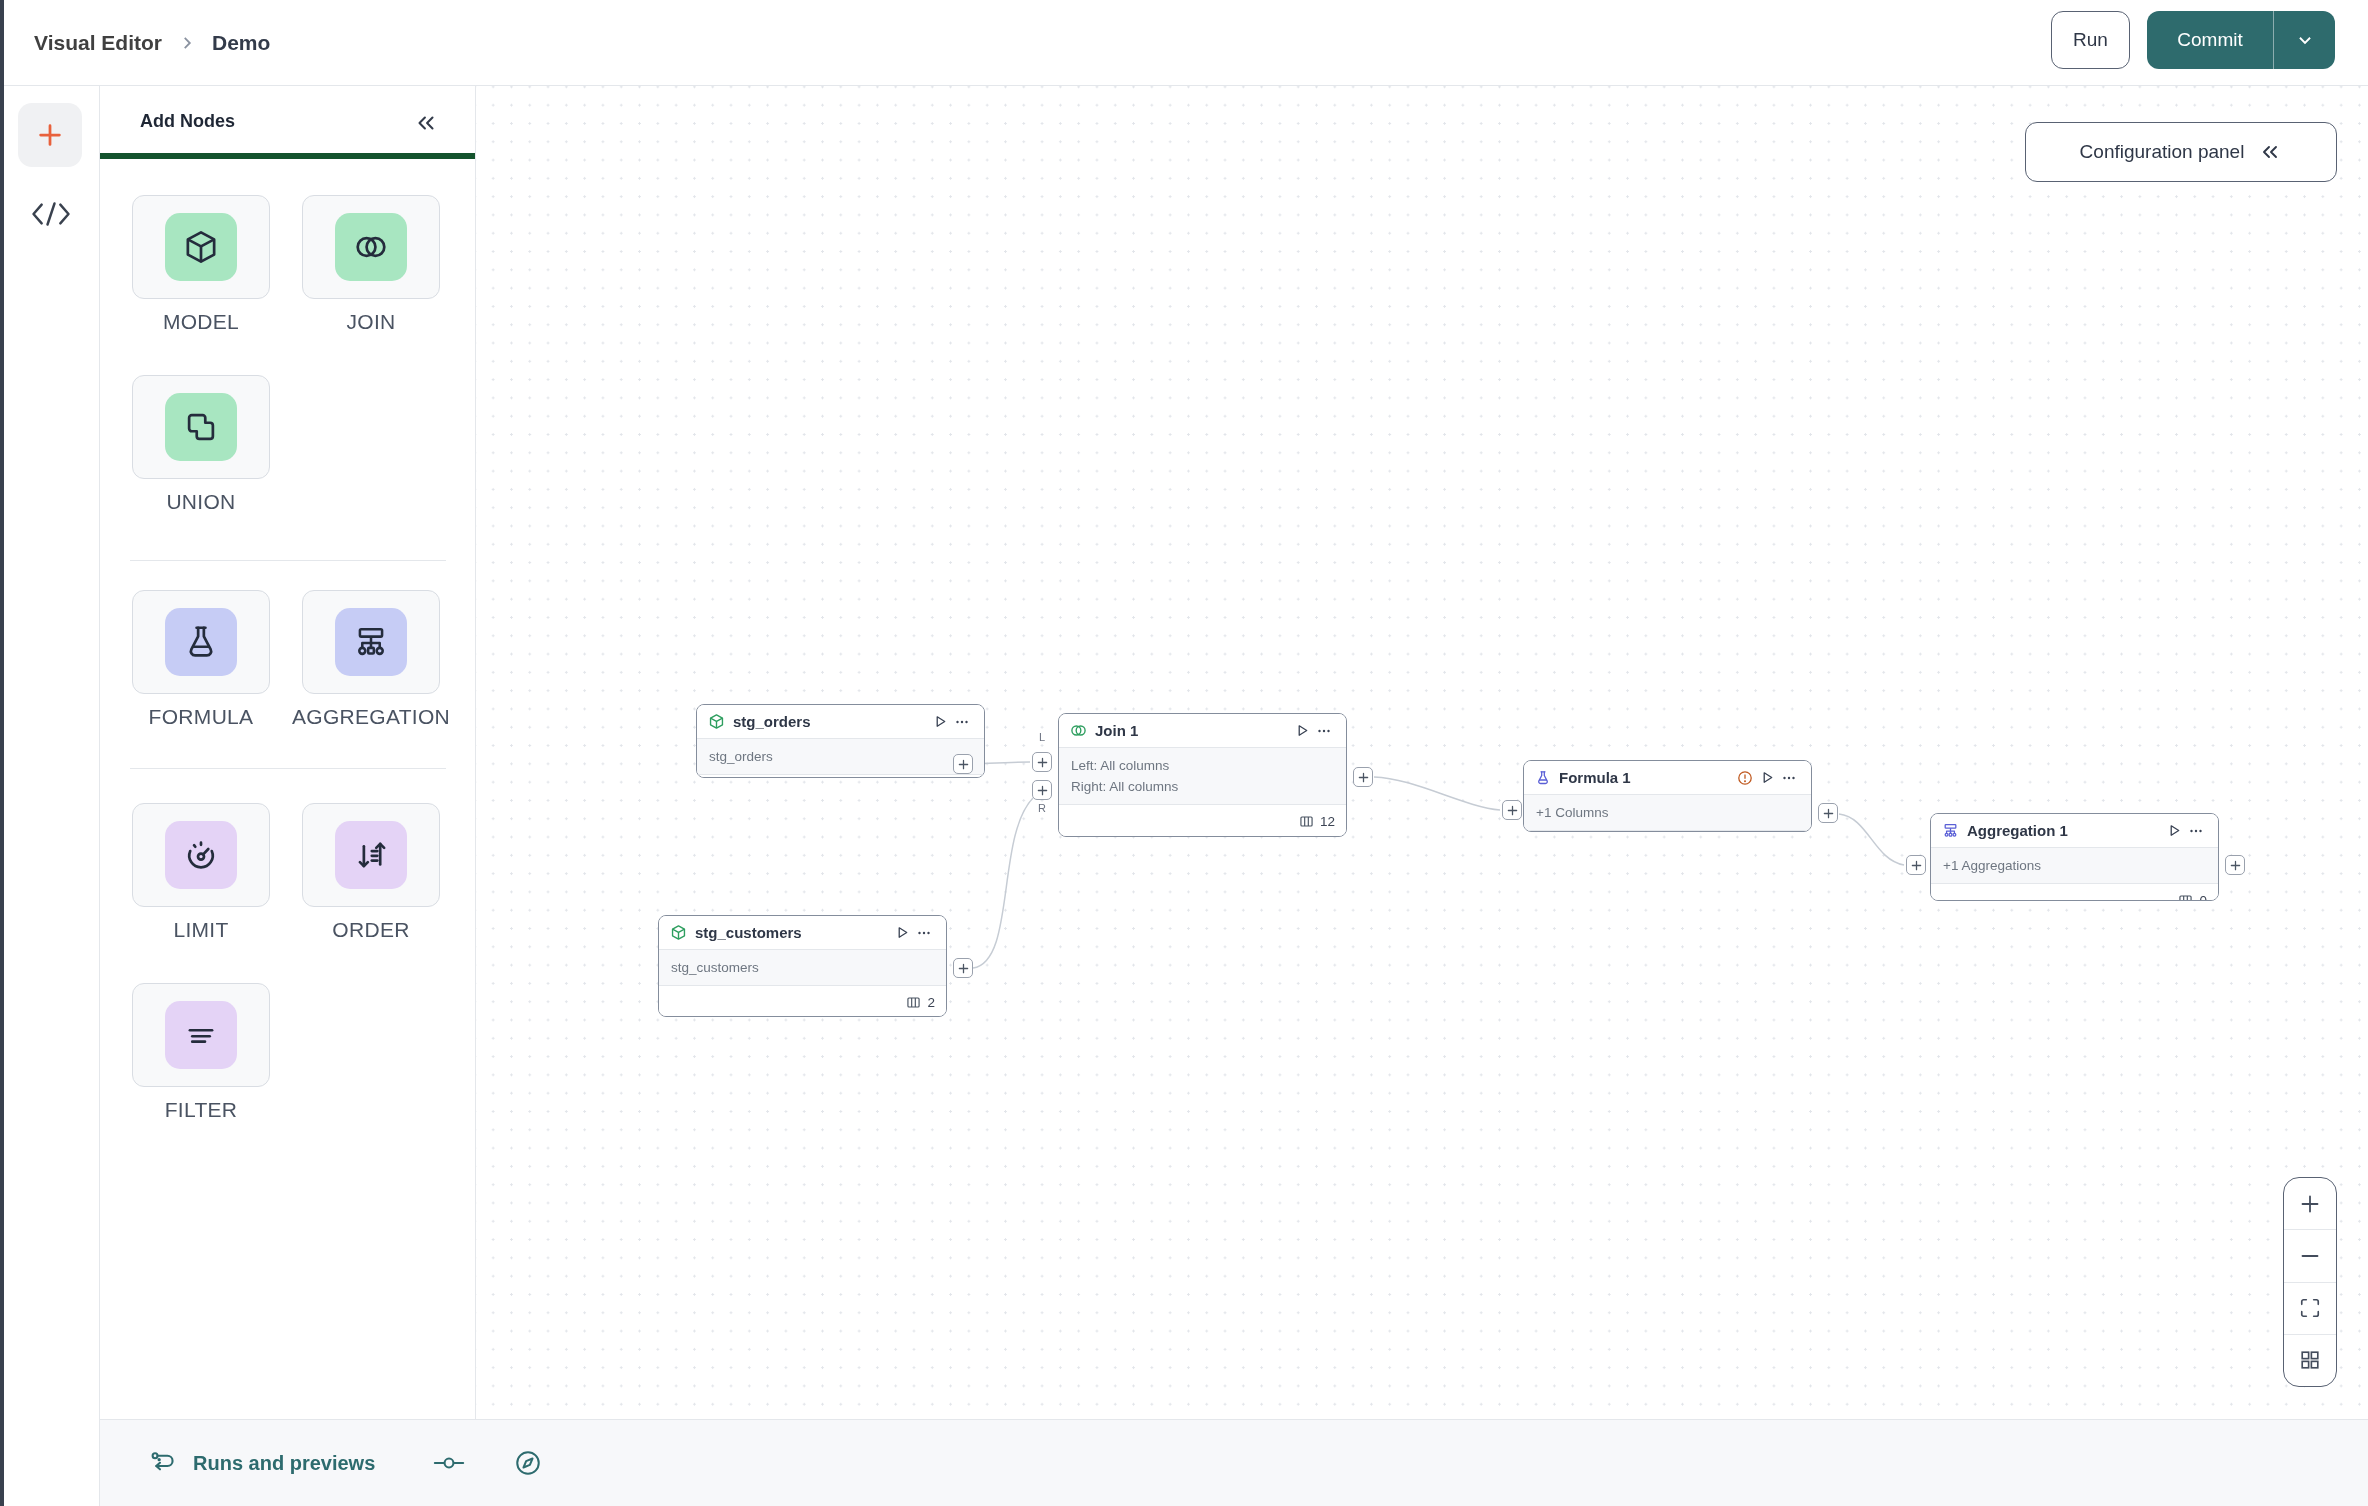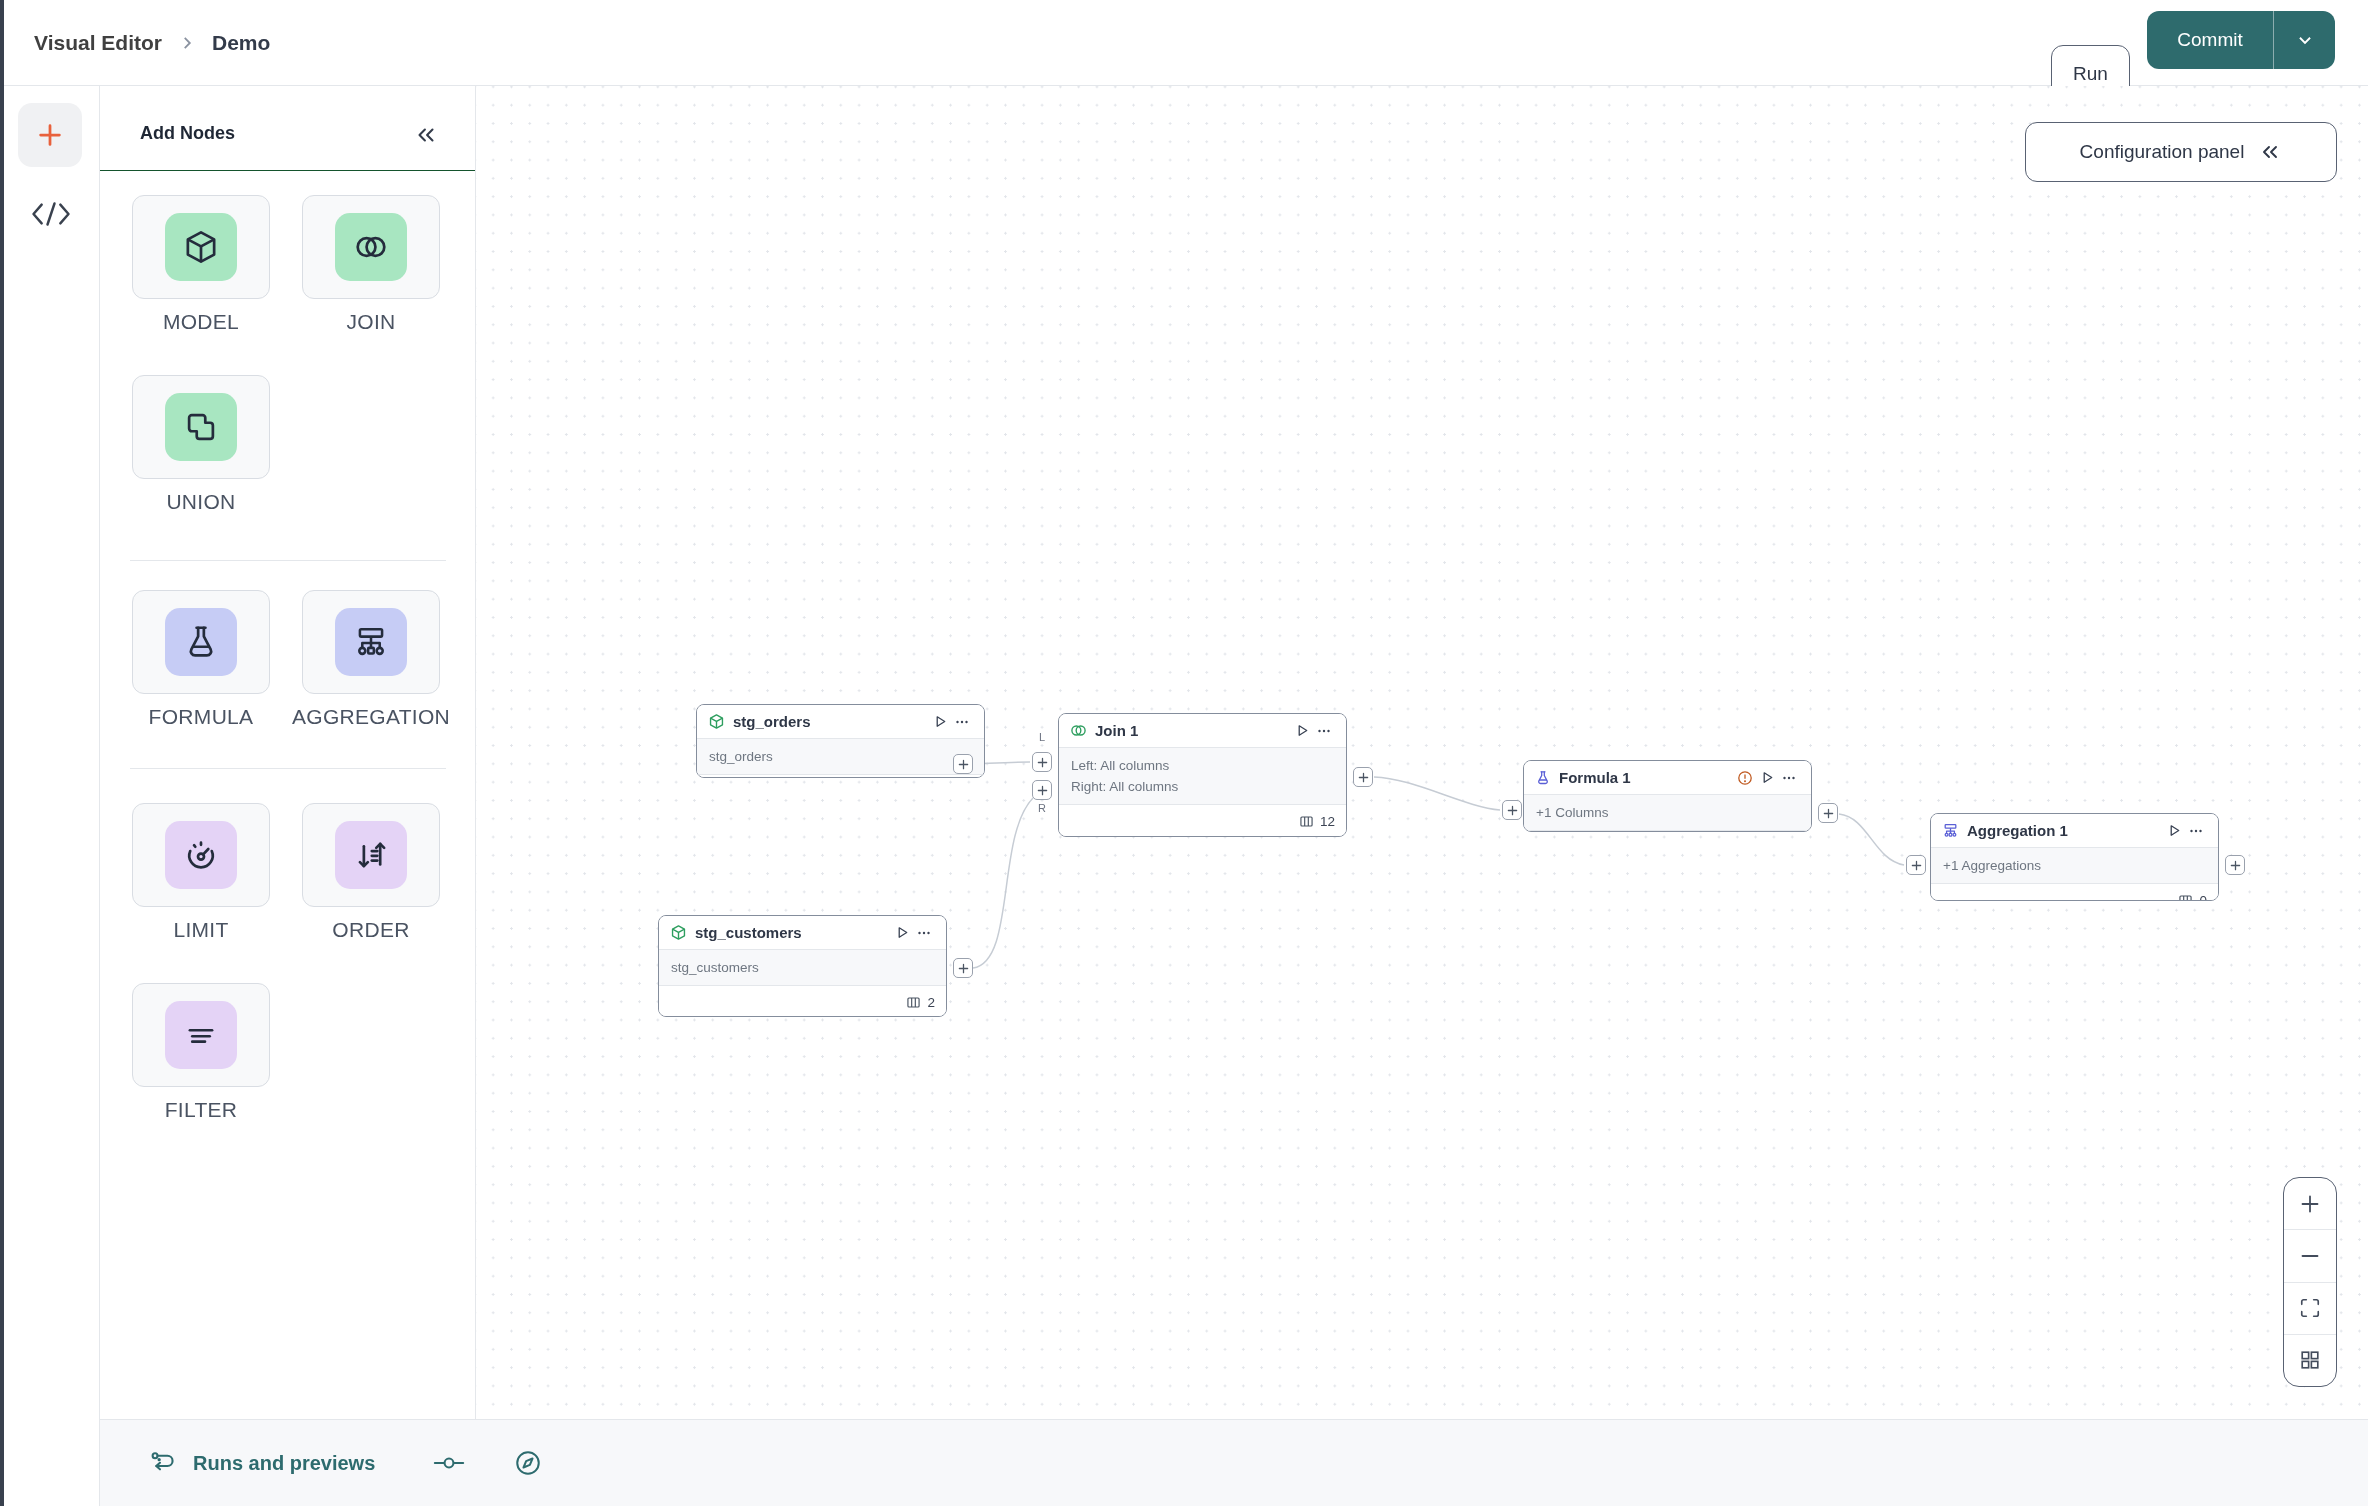--- a/index.html
+++ b/index.html
@@ -12,37 +12,37 @@
 
   
   .topbar { position: absolute; left: 4px; top: 0; right: 0; height: 86px; background: #fff;
             border-bottom: 1px solid #e4e7eb; display: flex; align-items: center; }
   .breadcrumb { display: flex; align-items: center; gap: 16px; margin-left: 30px; }
   .crumb-root { font-size: 21px; font-weight: 700; color: #404040; cursor: pointer; }
   .crumb-sep { display: flex; align-items: center; color: #8a92a0; }
   .crumb-current { font-size: 21px; font-weight: 700; color: #333b4a; }
   .topbar-actions { position: absolute; right: 33px; top: 11px; display: flex; gap: 17px; height: 58px; }
   .btn-run { width: 79px; height: 58px; border: 1.5px solid #596273; border-radius: 12px; background: #fff;
-             font-size: 19px; color: #2f3747; display: flex; align-items: center; justify-content: center; cursor: pointer; margin-top: 34px; }
+             font-size: 19px; color: #2f3747; display: flex; align-items: center; justify-content: center; cursor: pointer; }
   .btn-commit { height: 58px; border-radius: 12px; background: #2e6b6d; color: #fff; display: flex; overflow: hidden; cursor: pointer; }
   .commit-main { width: 126px; display: flex; align-items: center; justify-content: center; font-size: 19px; }
   .commit-split { width: 62px; display: flex; align-items: center; justify-content: center;
                   border-left: 1px solid rgba(255,255,255,0.45); }
 
   
   .rail { position: absolute; left: 4px; top: 86px; width: 96px; bottom: 0; background: #fff; border-right: 1px solid #e4e7eb; }
   .rail-plus { position: absolute; left: 14px; top: 17px; width: 64px; height: 64px; background: #f0f1f3;
                border-radius: 14px; display: flex; align-items: center; justify-content: center; cursor: pointer; }
   .rail-code { position: absolute; left: 26px; top: 112px; width: 42px; height: 32px; display: flex;
                align-items: center; justify-content: center; cursor: pointer; }
 
   
   .panel { position: absolute; left: 100px; top: 86px; width: 376px; bottom: 87px; background: #fff;
            border-right: 1px solid #e4e7eb; }
-  .panel-head { position: absolute; left: 0; top: 12px; width: 100%; height: 73px; border-bottom: 1px solid #14532d; }
+  .panel-head { position: absolute; left: 0; top: 0; width: 100%; height: 73px; border-bottom: 6px solid #14532d; }
   .panel-title { position: absolute; left: 40px; top: 25px; font-size: 18px; font-weight: 700; color: #1f2735; }
   .panel-collapse { position: absolute; right: 34px; top: 22px; width: 30px; height: 30px; display: flex;
                     align-items: center; justify-content: center; cursor: pointer; color: #333b4a; }
   .tile-wrap { position: absolute; width: 178px; display: flex; flex-direction: column; align-items: center; }
   .tile { width: 138px; height: 104px; background: #f8f9fa; border: 1px solid #d9dde3; border-radius: 12px;
           display: flex; align-items: center; justify-content: center; cursor: pointer; }
   .tile-icon { width: 72px; height: 68px; border-radius: 15px; display: flex; align-items: center; justify-content: center; }
   .tile-label { margin-top: 11px; font-size: 21px; color: #4a5362; letter-spacing: 0.3px; white-space: nowrap; }
   .bg-green  { background: #a8e6c1; }
   .bg-indigo { background: #c6ccf5; }

